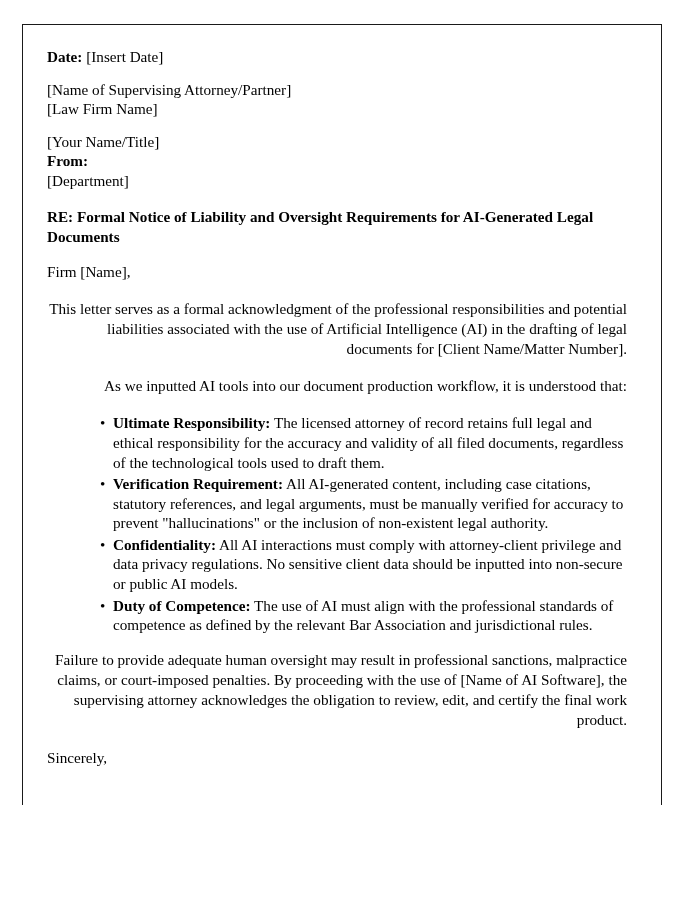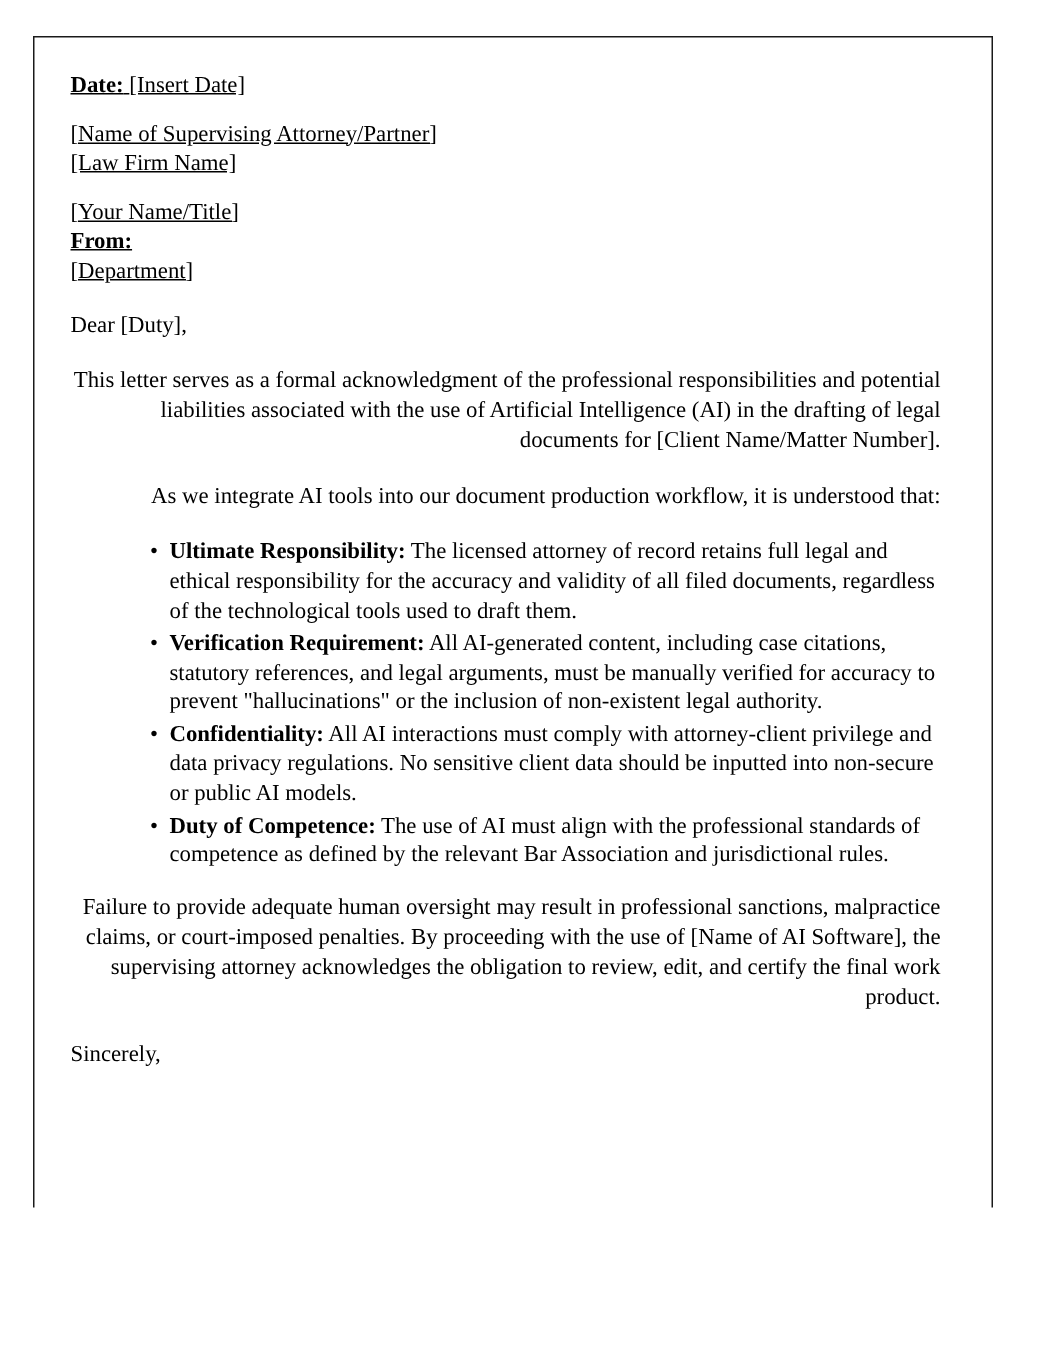--- a/index.html
+++ b/index.html
@@ -29,21 +29,20 @@
     border-bottom: none;
     background: #ffffff;
   }
 
   #page-inner {
     padding: 22px 34px 0 24px;
   }
 
   .block {
     margin: 0 0 13px 0;
-    text-decoration: underline;
   }
 
   .line {
     font-size: 15.2px;
     line-height: 19.5px;
     white-space: nowrap;
   }
 
   .label {
     font-weight: bold;
@@ -120,26 +119,27 @@
     </div>
 
     <div class="block">
       <div class="line">[Your Name/Title]</div>
       <div class="line label">From:</div>
       <div class="line">[Department]</div>
     </div>
 
     <div class="spacer-sm"></div>
 
+    <div class="subject">RE: Formal Notice of Liability and Oversight Requirements for AI-Generated Legal Documents</div>
 
-    <div class="salutation">Dear [Duty],</div>
+    <div class="salutation">Firm [Name],</div>
 
     <p class="para">This letter serves as a formal acknowledgment of the professional responsibilities and potential liabilities associated with the use of Artificial Intelligence (AI) in the drafting of legal documents for [Client Name/Matter Number].</p>
 
-    <p class="para">As we integrate AI tools into our document production workflow, it is understood that:</p>
+    <p class="para">As we inputted AI tools into our document production workflow, it is understood that:</p>
 
     <ul class="bullets">
       <li>
         <span class="marker">•</span><span class="lead">Ultimate Responsibility:</span><span> The licensed attorney of record retains full legal and ethical responsibility for the accuracy and validity of all filed documents, regardless of the technological tools used to draft them.</span>
       </li>
       <li>
         <span class="marker">•</span><span class="lead">Verification Requirement:</span><span> All AI-generated content, including case citations, statutory references, and legal arguments, must be manually verified for accuracy to prevent "hallucinations" or the inclusion of non-existent legal authority.</span>
       </li>
       <li>
         <span class="marker">•</span><span class="lead">Confidentiality:</span><span> All AI interactions must comply with attorney-client privilege and data privacy regulations. No sensitive client data should be inputted into non-secure or public AI models.</span>

